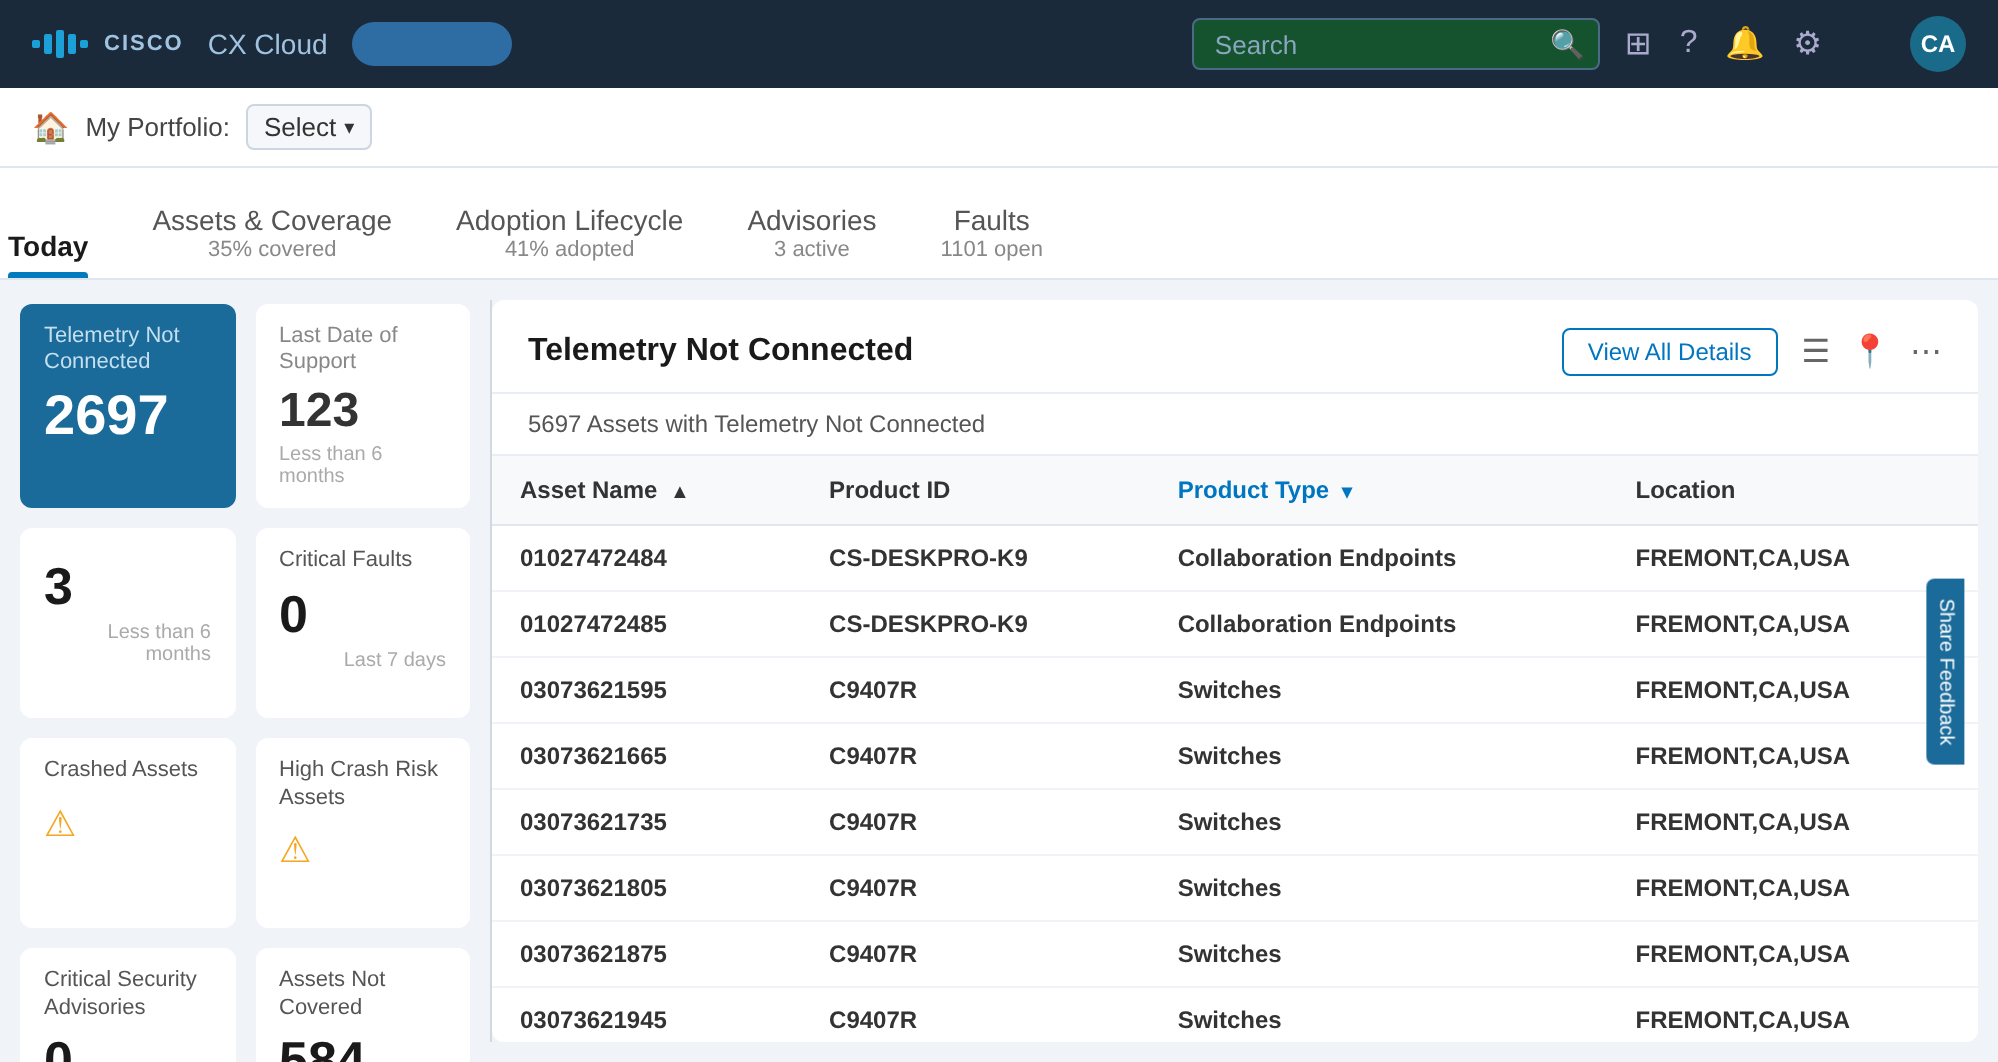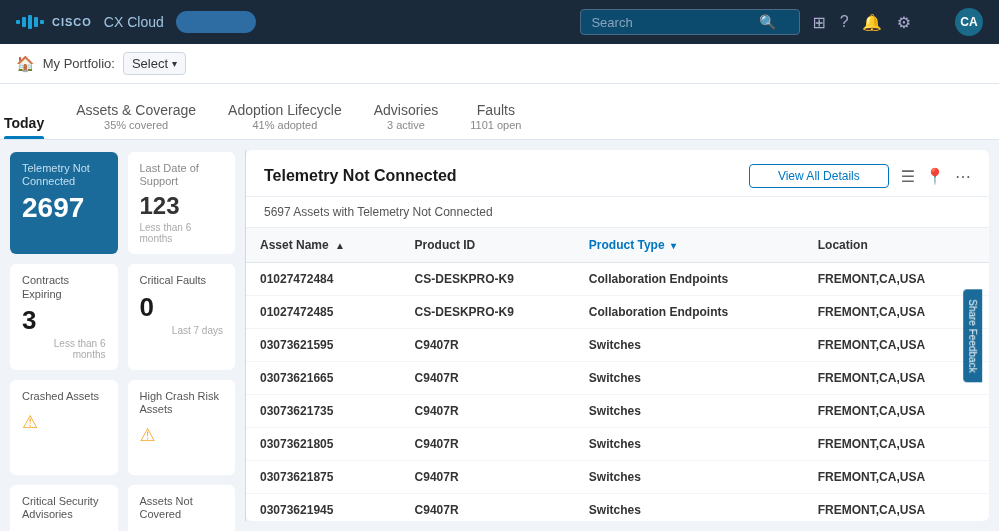--- a/index.html
+++ b/index.html
@@ -28,28 +28,28 @@
       background: #2e6da4;
       color: white;
       font-size: 12px;
       padding: 3px 12px;
       border-radius: 12px;
       min-width: 80px;
       height: 22px;
     }
     .nav-spacer { flex: 1; }
     .search-bar {
-      background: #0c4a6e;
+      background: #14532d;
       border: 1px solid #4a6a85;
       border-radius: 4px;
       display: flex;
       align-items: center;
       padding: 4px 10px;
       gap: 8px;
-      width: 220px;
+      width: 204px;
     }
     .search-bar input {
       background: transparent;
       border: none;
       color: #ccc;
       font-size: 13px;
       outline: none;
       width: 160px;
     }
     .search-bar input::placeholder { color: #8aa5be; }
@@ -205,21 +205,21 @@
       align-items: center;
       padding: 14px 18px 8px;
       border-bottom: 1px solid #e8eef4;
     }
     .panel-title { font-size: 16px; font-weight: 600; color: #1a1a1a; flex: 1; }
     .view-all-btn {
       border: 1px solid #0076c0;
       color: #0076c0;
       background: white;
       border-radius: 4px;
-      padding: 4px 28px;
+      padding: 4px 12px;
       font-size: 12px;
       cursor: pointer;
     }
     .panel-icons {
       display: flex;
       align-items: center;
       gap: 10px;
       margin-left: 12px;
       color: #555;
     }
@@ -358,21 +358,20 @@
       <div class="stat-card">
         <div class="stat-card-label">Last Date of Support</div>
         <div class="stat-card-value" style="font-size:24px;color:#333">123</div>
         <div class="stat-card-sub">Less than 6 months</div>
       </div>
     </div>
 
     <div class="sidebar-bottom-grid">
 
       <div class="small-stat-card">
-        <div class="small-stat-label">Contracts Expiring</div>
         <div class="small-stat-value">3</div>
         <div class="small-stat-sub">Less than 6 months</div>
       </div>
 
       <div class="small-stat-card">
         <div class="small-stat-label">Critical Faults</div>
         <div class="small-stat-value">0</div>
         <div class="small-stat-sub">Last 7 days</div>
       </div>
 

